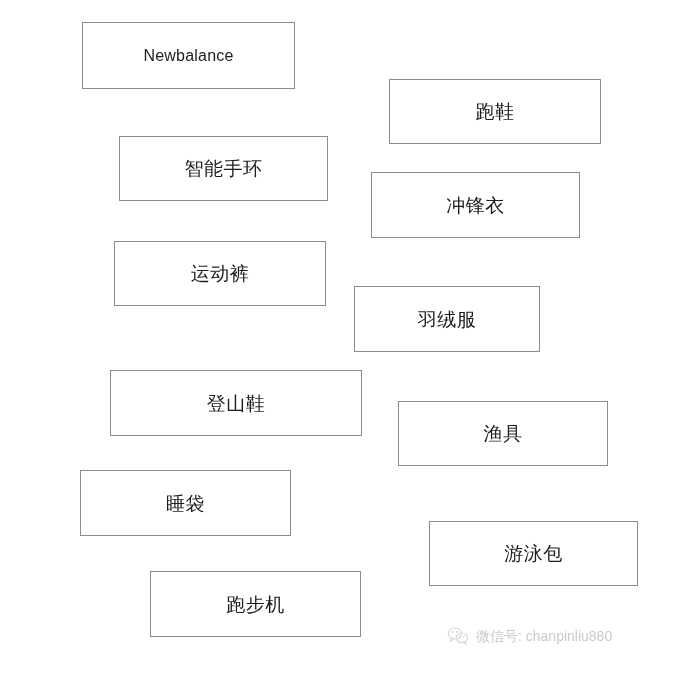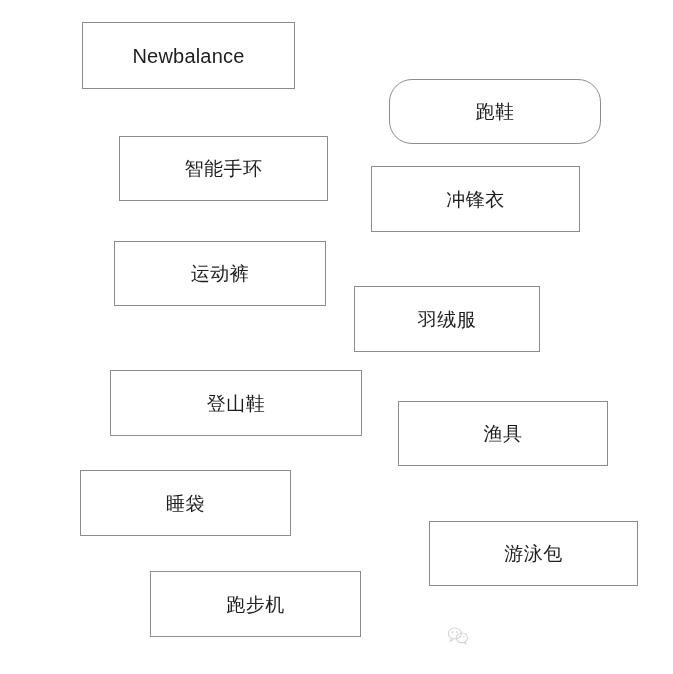--- a/index.html
+++ b/index.html
@@ -29,21 +29,21 @@
     justify-content: center;
   }
   .node-label {
     color: #1d1d1d;
     font-size: 19px;
     line-height: 1;
     letter-spacing: 0.5px;
     white-space: nowrap;
   }
   .node-label.latin {
-    font-size: 20px;
+    font-size: 16px;
     letter-spacing: 0.2px;
   }
   #watermark {
     position: absolute;
     left: 447px;
     top: 626px;
     display: flex;
     align-items: center;
     gap: 7px;
     opacity: 0.62;
@@ -62,27 +62,27 @@
 </style>
 </head>
 <body>
 
 <div id="canvas">
 
   <div id="nodes-layer">
       <div class="node-box" style="left: 82px; top: 22px; width: 213px; height: 67px;">
         <span class="node-label latin">Newbalance</span>
       </div>
-      <div class="node-box" style="left: 389px; top: 79px; width: 212px; height: 65px; border-radius: 23px;">
+      <div class="node-box" style="left: 389px; top: 79px; width: 212px; height: 65px;">
         <span class="node-label">跑鞋</span>
       </div>
       <div class="node-box" style="left: 119px; top: 136px; width: 209px; height: 65px;">
         <span class="node-label">智能手环</span>
       </div>
-      <div class="node-box" style="left: 371px; top: 166px; width: 209px; height: 66px;">
+      <div class="node-box" style="left: 371px; top: 172px; width: 209px; height: 66px;">
         <span class="node-label">冲锋衣</span>
       </div>
       <div class="node-box" style="left: 82px; top: 241px; width: 212px; height: 65px; margin-left: 32px;">
         <span class="node-label">运动裤</span>
       </div>
       <div class="node-box" style="left: 354px; top: 286px; width: 186px; height: 66px;">
         <span class="node-label">羽绒服</span>
       </div>
       <div class="node-box" style="left: 110px; top: 370px; width: 252px; height: 66px;">
         <span class="node-label">登山鞋</span>
@@ -111,15 +111,16 @@
           <path d="M23.0 19.8 L24.2 22.6 L20.9 21.0"></path>
         </g>
         <g fill="#bdbdbd">
           <circle cx="7.2" cy="7.6" r="1.25"></circle>
           <circle cx="12.8" cy="7.6" r="1.25"></circle>
           <circle cx="16.6" cy="13.4" r="1.05"></circle>
           <circle cx="21.5" cy="13.4" r="1.05"></circle>
         </g>
       </svg>
     </span>
+    <span class="wm-text">微信号: chanpinliu880</span>
   </div>
 
 </div>
 
 </body></html>

